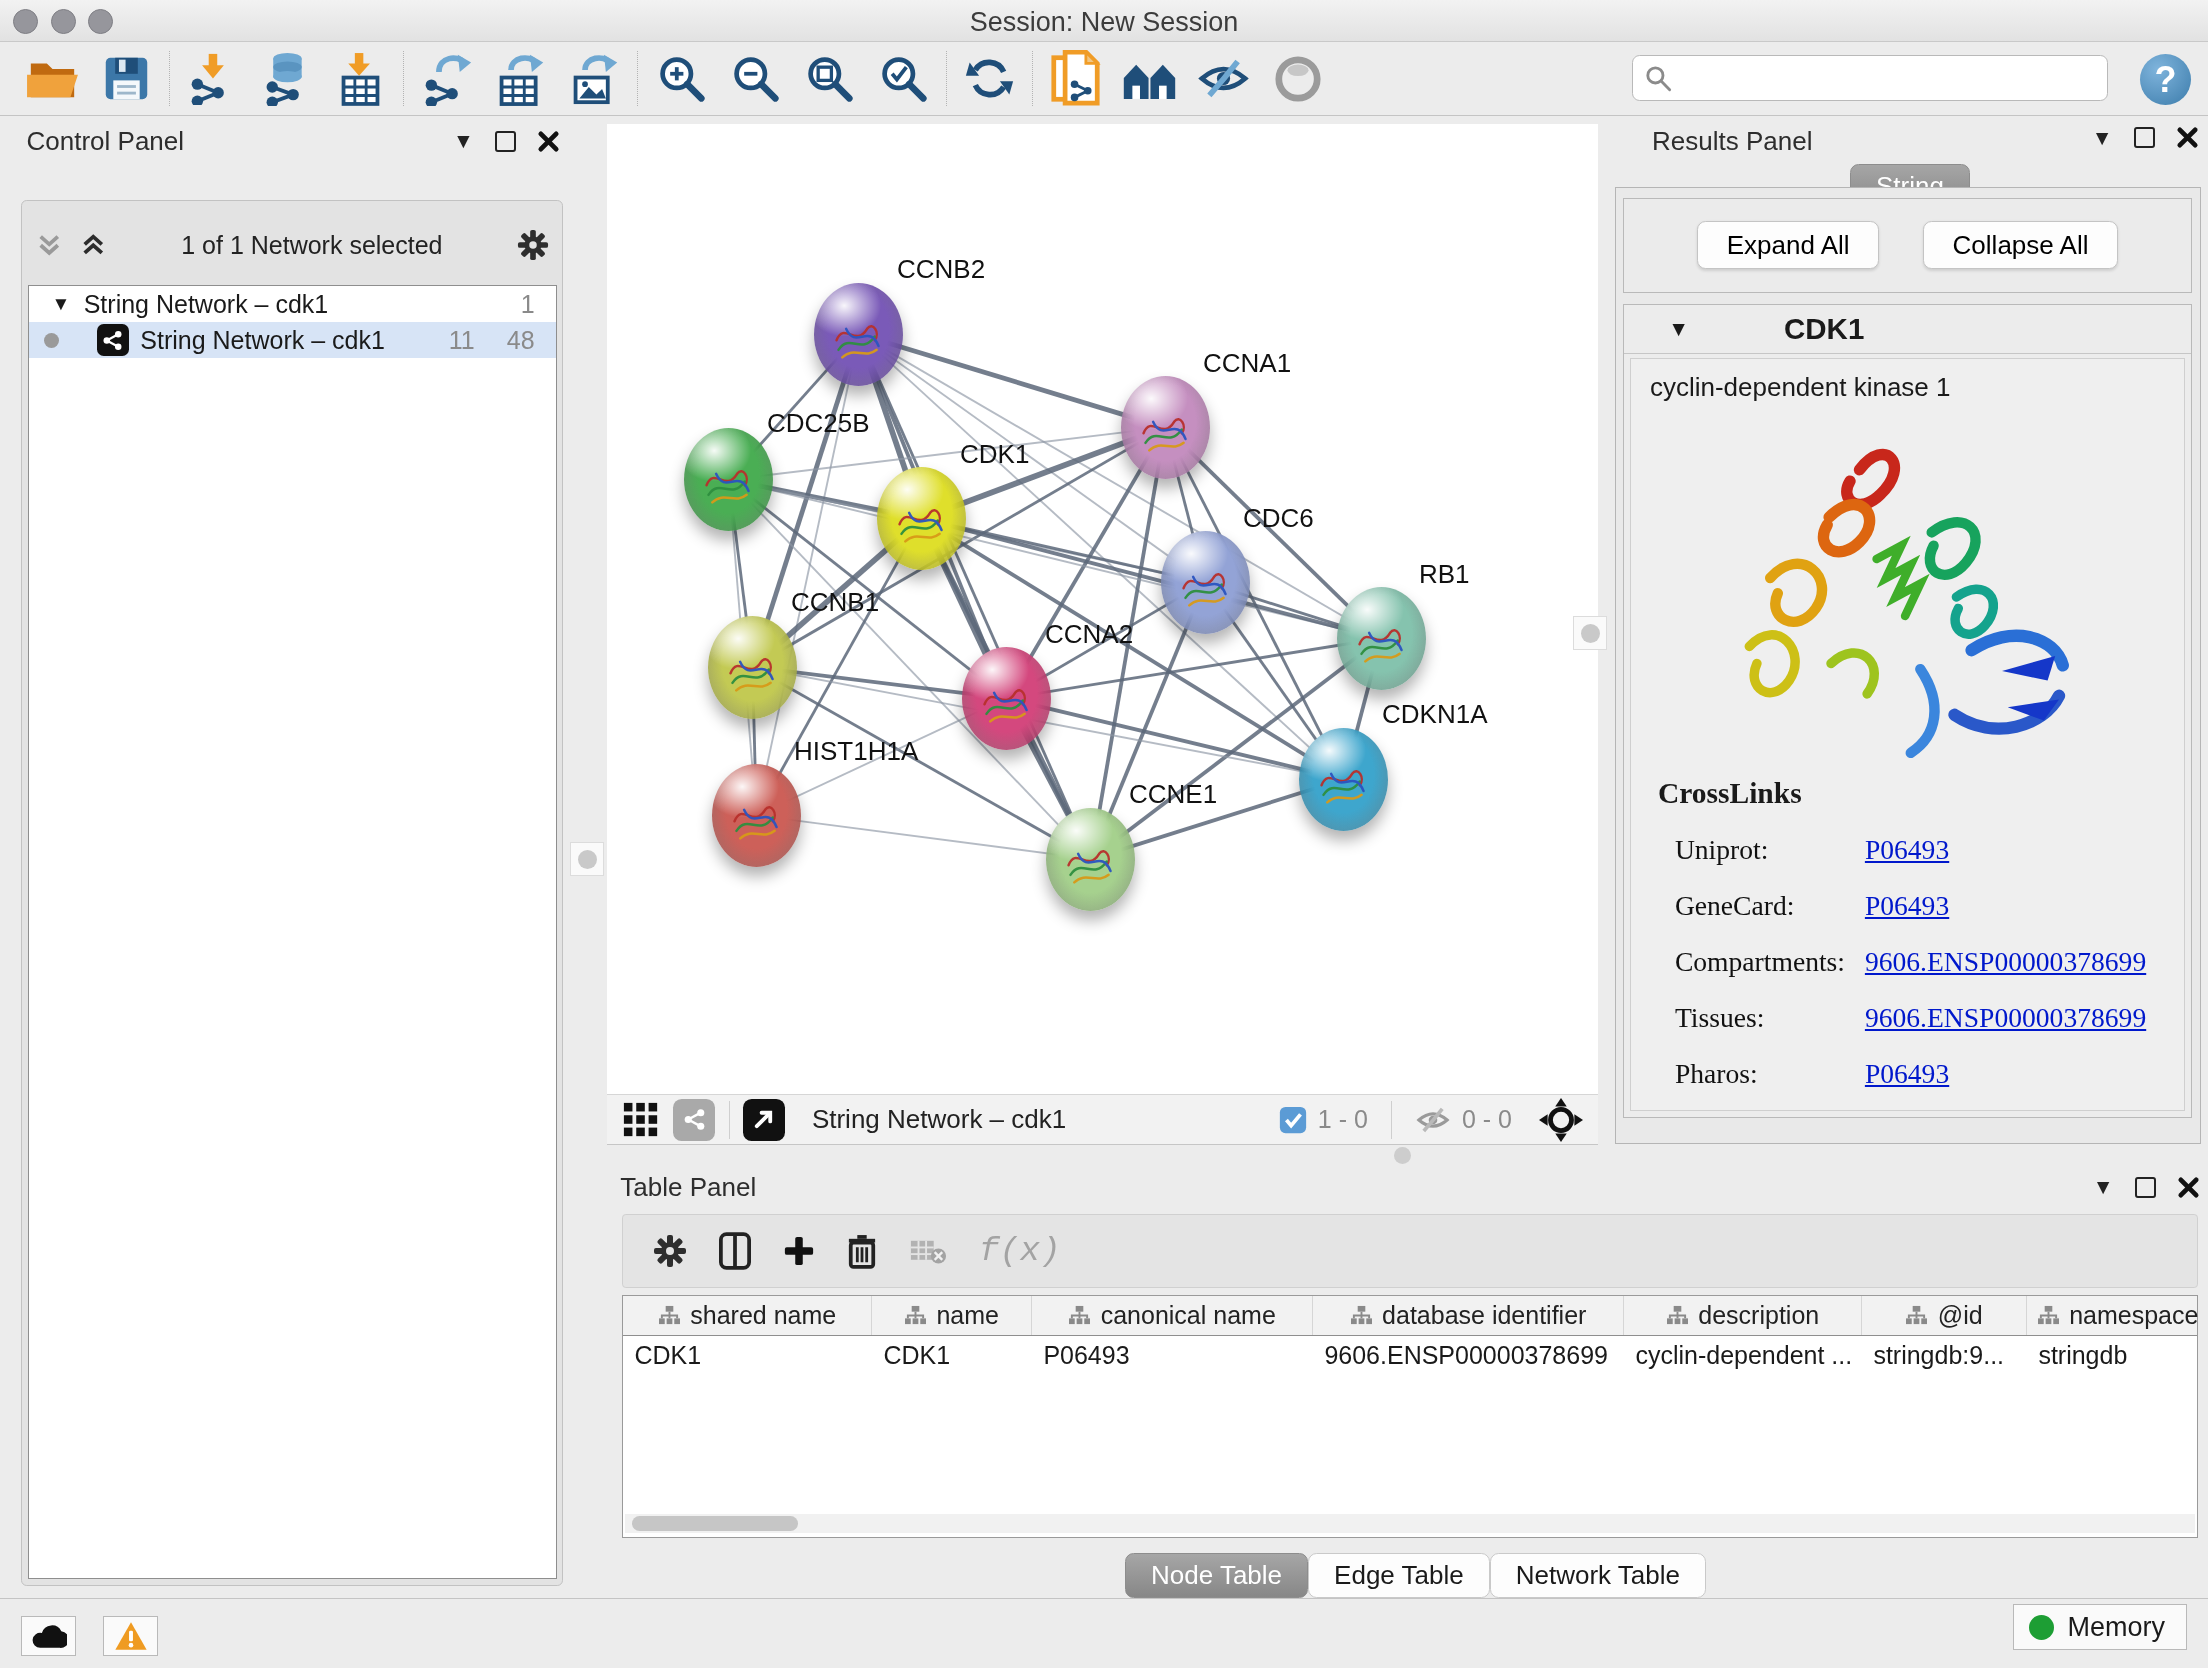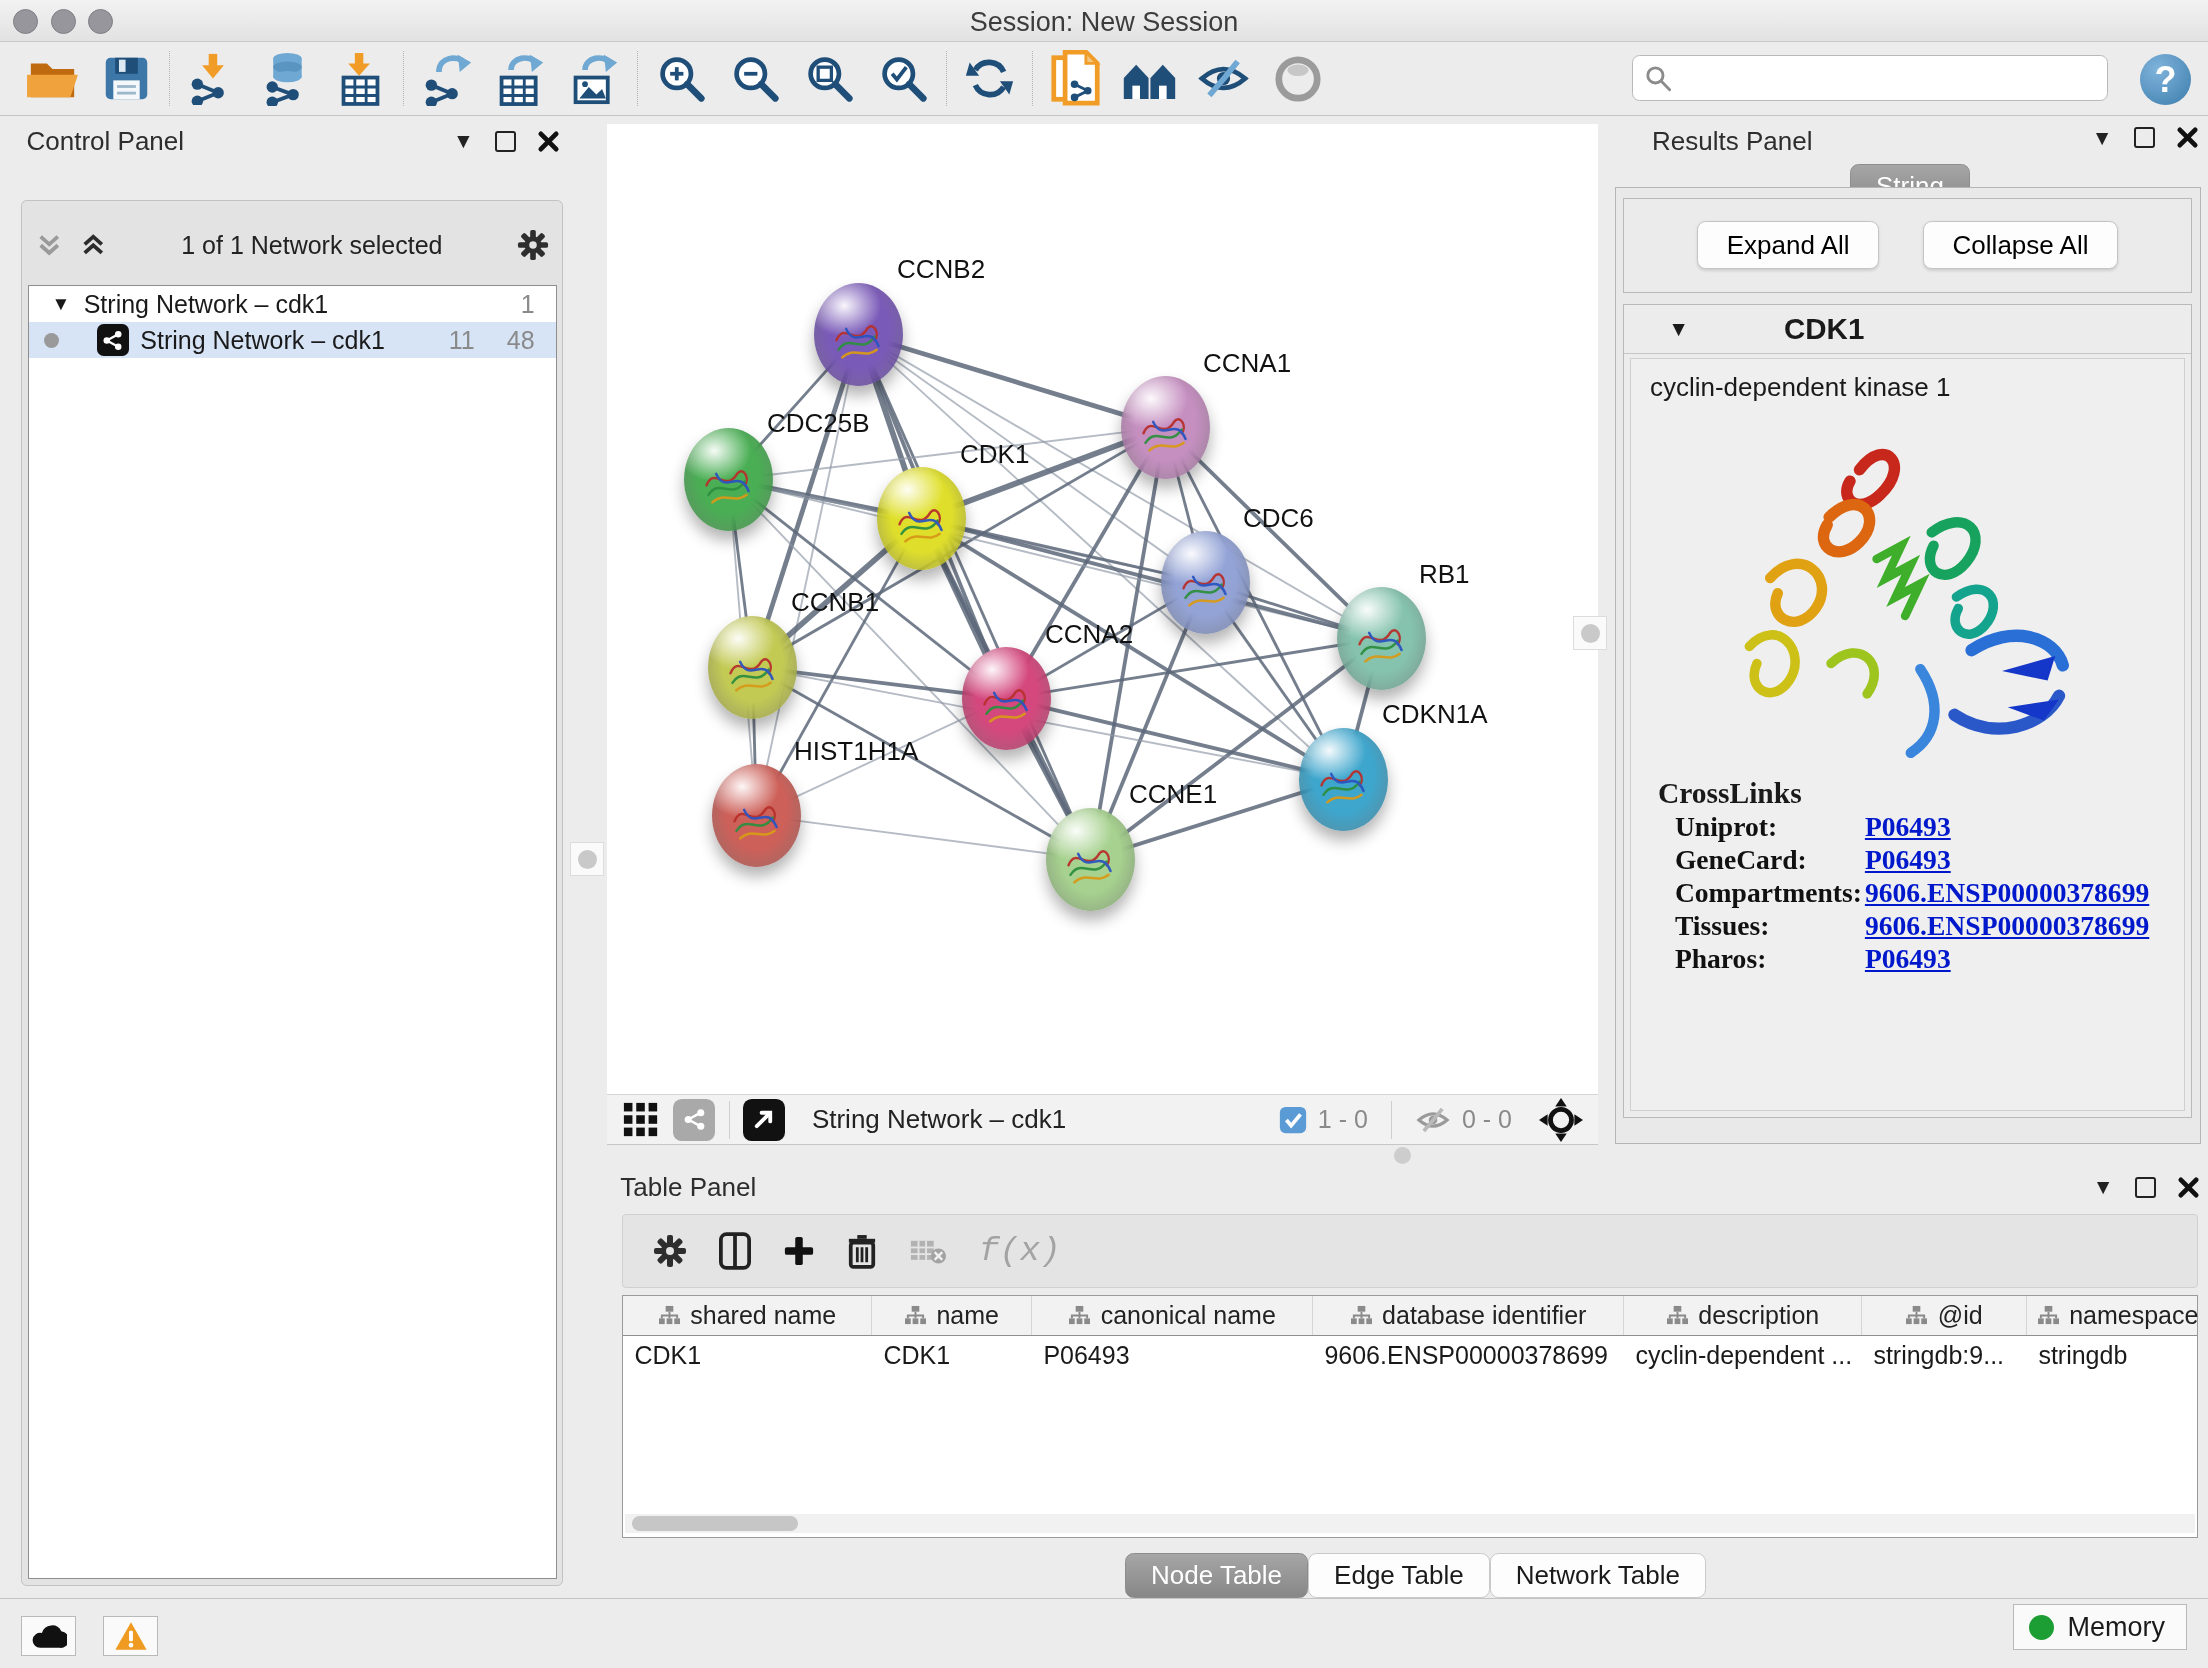--- a/index.html
+++ b/index.html
@@ -82,21 +82,21 @@
   .rp-btn { background:#fdfdfd; border:1px solid #c4c4c4; border-radius:8.6px; font-size:26px; padding:7.6px 28.5px;
     box-shadow:0 1.9px 2.9px rgba(0,0,0,.12); }
   .rp-section { position:absolute; left:7.6px; top:116px; right:7.6px; bottom:25px; background:#ececec; border:1px solid #b9b9b9; }
   .rp-sec-head { height:49px; display:flex; align-items:center; border-bottom:1px solid #c6c6c6; }
   .rp-gene { font-size:29.5px; font-weight:bold; margin-left:95px; }
   .rp-body { position:absolute; left:5.7px; top:53px; right:5.7px; bottom:5.7px; background:#efefef; border:1px solid #cfcfcf; }
   .rp-desc { font-size:26px; margin:13.3px 0 0 19px; }
   .protein { position:absolute; left:86px; top:67px; }
   .crosslinks { position:absolute; left:27px; top:418px; right:9.5px; font-family:"Liberation Serif", serif; }
   .cl-title { font-size:29.5px; font-weight:bold; }
-  .cl-row { display:flex; margin-top:1px; font-size:27.6px;font-weight:bold; }
+  .cl-row { display:flex; margin-top:24px; font-size:27.6px; }
   .cl-label { width:190px; margin-left:17px; color:#111; }
   .cl-value a, .cl-value { color:#0018cc; text-decoration:underline; cursor:pointer; }
 
   
   .table-panel { position:absolute; left:607px; top:1168px; width:1602px; height:426px; }
   .tp-head { position:absolute; left:13.3px; top:3.8px; right:9.5px; display:flex; justify-content:space-between; align-items:center; }
   .tp-toolbar { position:absolute; left:15px; top:46px; right:11.4px; height:74px; background:#e4e4e4;
     border:1px solid #d0d0d0; border-radius:3.8px; display:flex; align-items:center; gap:32px; padding-left:30px; }
   .tp-table { position:absolute; left:15px; top:127px; right:11.4px; height:243px; background:#fff; border:1px solid #9a9a9a; }
   .tp-cols { display:flex; background:#f2f2f2; border-bottom:1.9px solid #8f8f8f; height:40px; }

